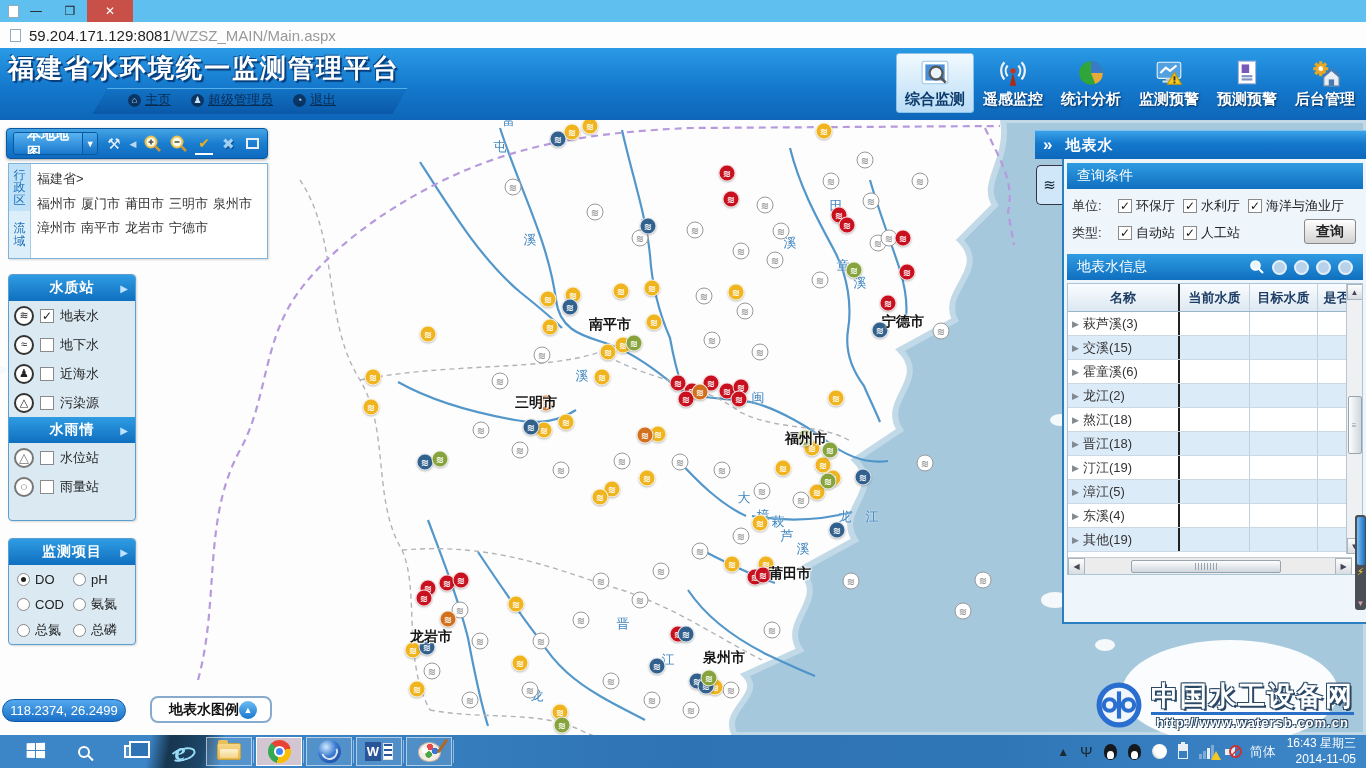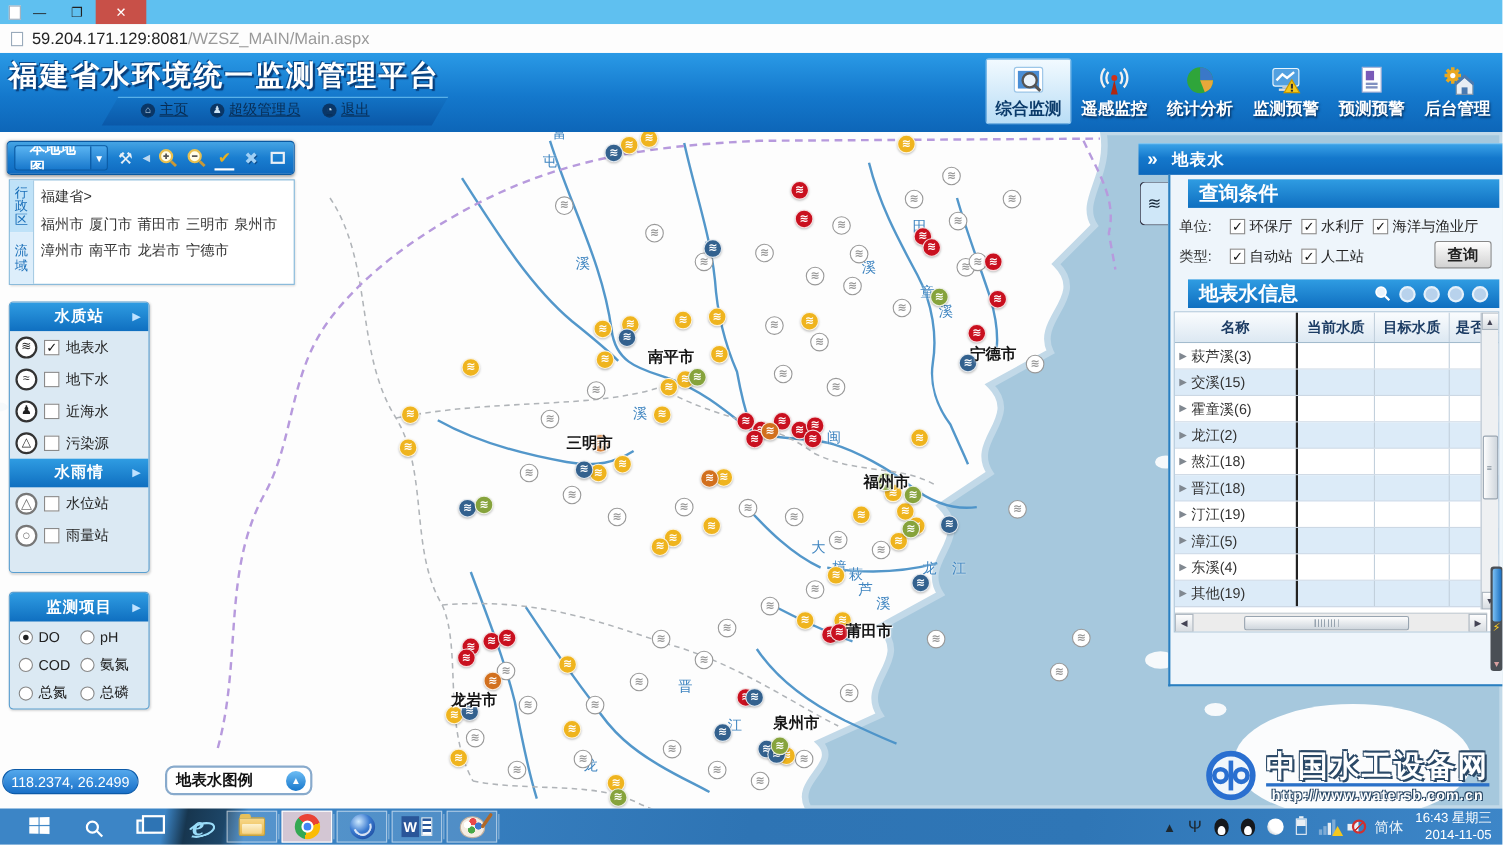--- a/index.html
+++ b/index.html
@@ -73,31 +73,31 @@
 .sicon{width:20px;height:20px;border-radius:50%;border:2px solid #333;background:#fff;display:flex;align-items:center;justify-content:center;font-size:11px;color:#222;flex:none;line-height:1}
 .sicon.tall{font-size:13px;border-color:#777;color:#777}
 .cb{width:14px;height:14px;background:#fff;border:1px solid #8a8a8a;display:inline-flex;align-items:center;justify-content:center;font-size:12px;font-weight:bold;color:#111;flex:none;cursor:pointer}
 .radio{width:13px;height:13px;border-radius:50%;border:1px solid #888;background:#fff;display:inline-flex;align-items:center;justify-content:center;flex:none;cursor:pointer}
 .radio.sel::after{content:"";width:5px;height:5px;border-radius:50%;background:#222}
 .mgrid{display:grid;grid-template-columns:1fr 1fr;padding:7px 8px;gap:8px 2px;font-size:13px;color:#222}
 .mopt{display:flex;align-items:center;gap:5px;cursor:pointer}
 
 
 .coords{position:absolute;left:2px;top:699px;width:124px;height:23px;border-radius:12px;background:linear-gradient(180deg,#54a8ec,#1a70c8);border:1px solid #0c5aa8;color:#fff;font-size:13px;display:flex;align-items:center;justify-content:center;z-index:10}
-.legendbox{position:absolute;left:150px;top:696px;width:134px;height:27px;background:#fff;border:2px solid #88aacc;border-radius:8px;display:flex;align-items:center;justify-content:space-between;padding:0 4px 0 8px;z-index:10}
+.legendbox{position:absolute;left:150px;top:696px;width:122px;height:27px;background:#fff;border:2px solid #88aacc;border-radius:8px;display:flex;align-items:center;justify-content:center;padding:0 4px 0 8px;z-index:10}
 .legend-label{font-weight:bold;font-size:14px;color:#111}
 .legend-btn{width:18px;height:18px;border-radius:50%;background:linear-gradient(180deg,#6cbcf4,#1878cc);color:#fff;font-size:9px;display:flex;align-items:center;justify-content:center;cursor:pointer}
 
 
 .rp{position:absolute;left:1035px;top:130px;width:331px;height:494px;z-index:10}
 .rp-header{height:29px;background:linear-gradient(180deg,#3aa2e8 0%,#1478cc 45%,#0d68bc 100%);display:flex;align-items:center;color:#fff;font-weight:bold;font-size:15px;padding-left:8px;gap:12px;border-top:1px solid #7fc4f0;letter-spacing:1px}
 .rp-chevrons{font-size:17px;font-weight:bold;cursor:pointer}
 .rp-tab{position:absolute;left:1px;top:35px;width:26px;height:40px;background:#cfe7f8;border:1px solid #334;border-right:none;border-radius:5px 0 0 5px;display:flex;align-items:center;justify-content:center;font-size:15px;color:#123;cursor:pointer}
 .rp-body{position:absolute;left:27px;top:29px;right:0;bottom:0;background:#eef5fb;border:2px solid #2a7fc0;border-top:none;border-right:none}
-.sec-h{height:26px;background:linear-gradient(180deg,#2f9ce2,#0f6fc0);color:#fff;font-weight:bold;font-size:18px;display:flex;align-items:center;padding:0 10px;margin:4px 3px 0 16px}
+.sec-h{height:26px;background:linear-gradient(180deg,#2f9ce2,#0f6fc0);color:#fff;font-weight:normal;font-size:14px;display:flex;align-items:center;padding:0 10px;margin:4px 3px 0 3px}
 .qform{padding:8px 8px 6px;position:relative}
 .qrow{display:flex;align-items:center;margin-bottom:9px;gap:6px}
 .qlabel{width:40px;font-size:13px;color:#333;flex:none}
 .qinput{width:132px;height:23px;border:1px solid #999;background:#fff;font-size:14px;color:#222;display:flex;align-items:center;padding:0 6px}
 .cal{width:18px;height:16px;border:1px solid #777;background:linear-gradient(#c44040 0 4px,transparent 4px),repeating-linear-gradient(90deg,#b8b8c8 0 1px,transparent 1px 5px),repeating-linear-gradient(#b8b8c8 0 1px,transparent 1px 4px),#fff;cursor:pointer}
 .qcheck{display:flex;align-items:center;gap:4px;font-size:13px;color:#222;margin-right:8px;cursor:pointer}
 .qbtn{position:absolute;right:10px;bottom:6px;width:52px;height:25px;background:linear-gradient(180deg,#fefefe,#d2d2d2);border:1px solid #888;border-radius:3px;font-weight:bold;font-size:14px;color:#222;display:flex;align-items:center;justify-content:center;cursor:pointer}
 .ih-icons{margin-left:auto;display:flex;align-items:center}
 .circ{width:15px;height:15px;border-radius:50%;background:#b8d2ec;border:2px solid #e4f0fa;margin-left:7px;cursor:pointer}
 .mag{margin-left:4px;cursor:pointer}

